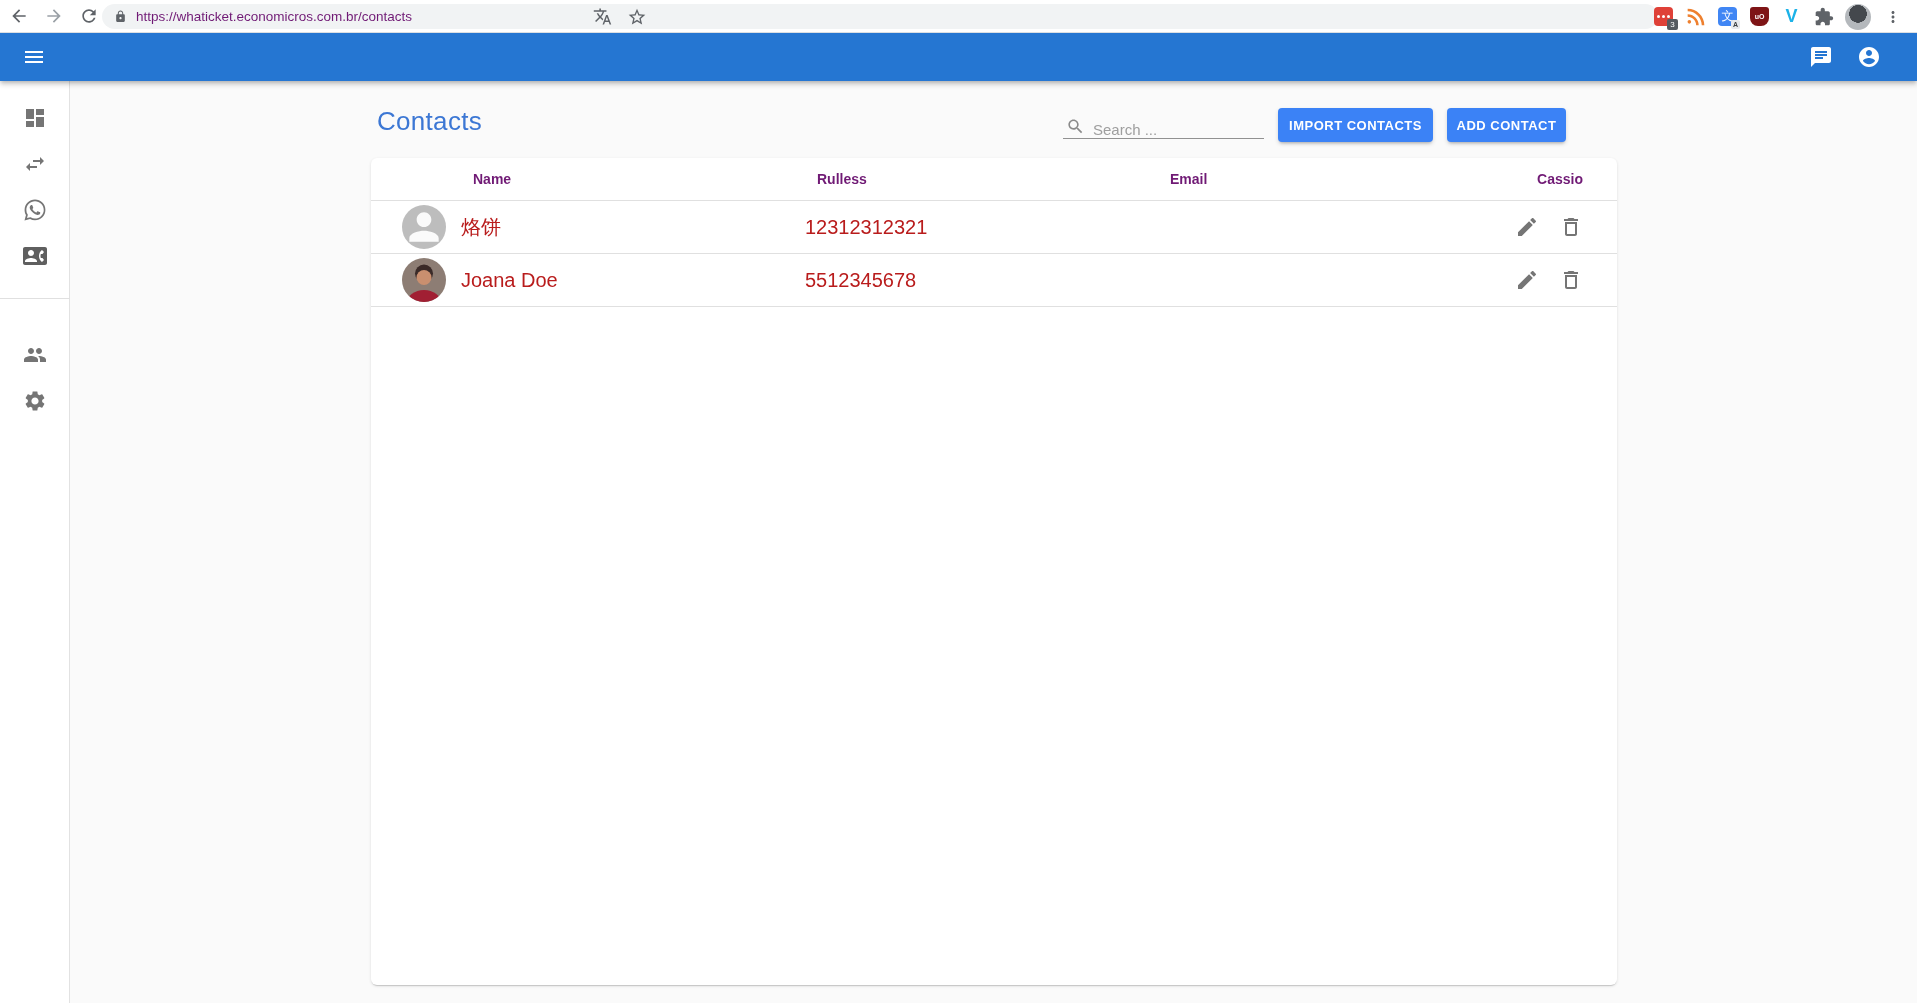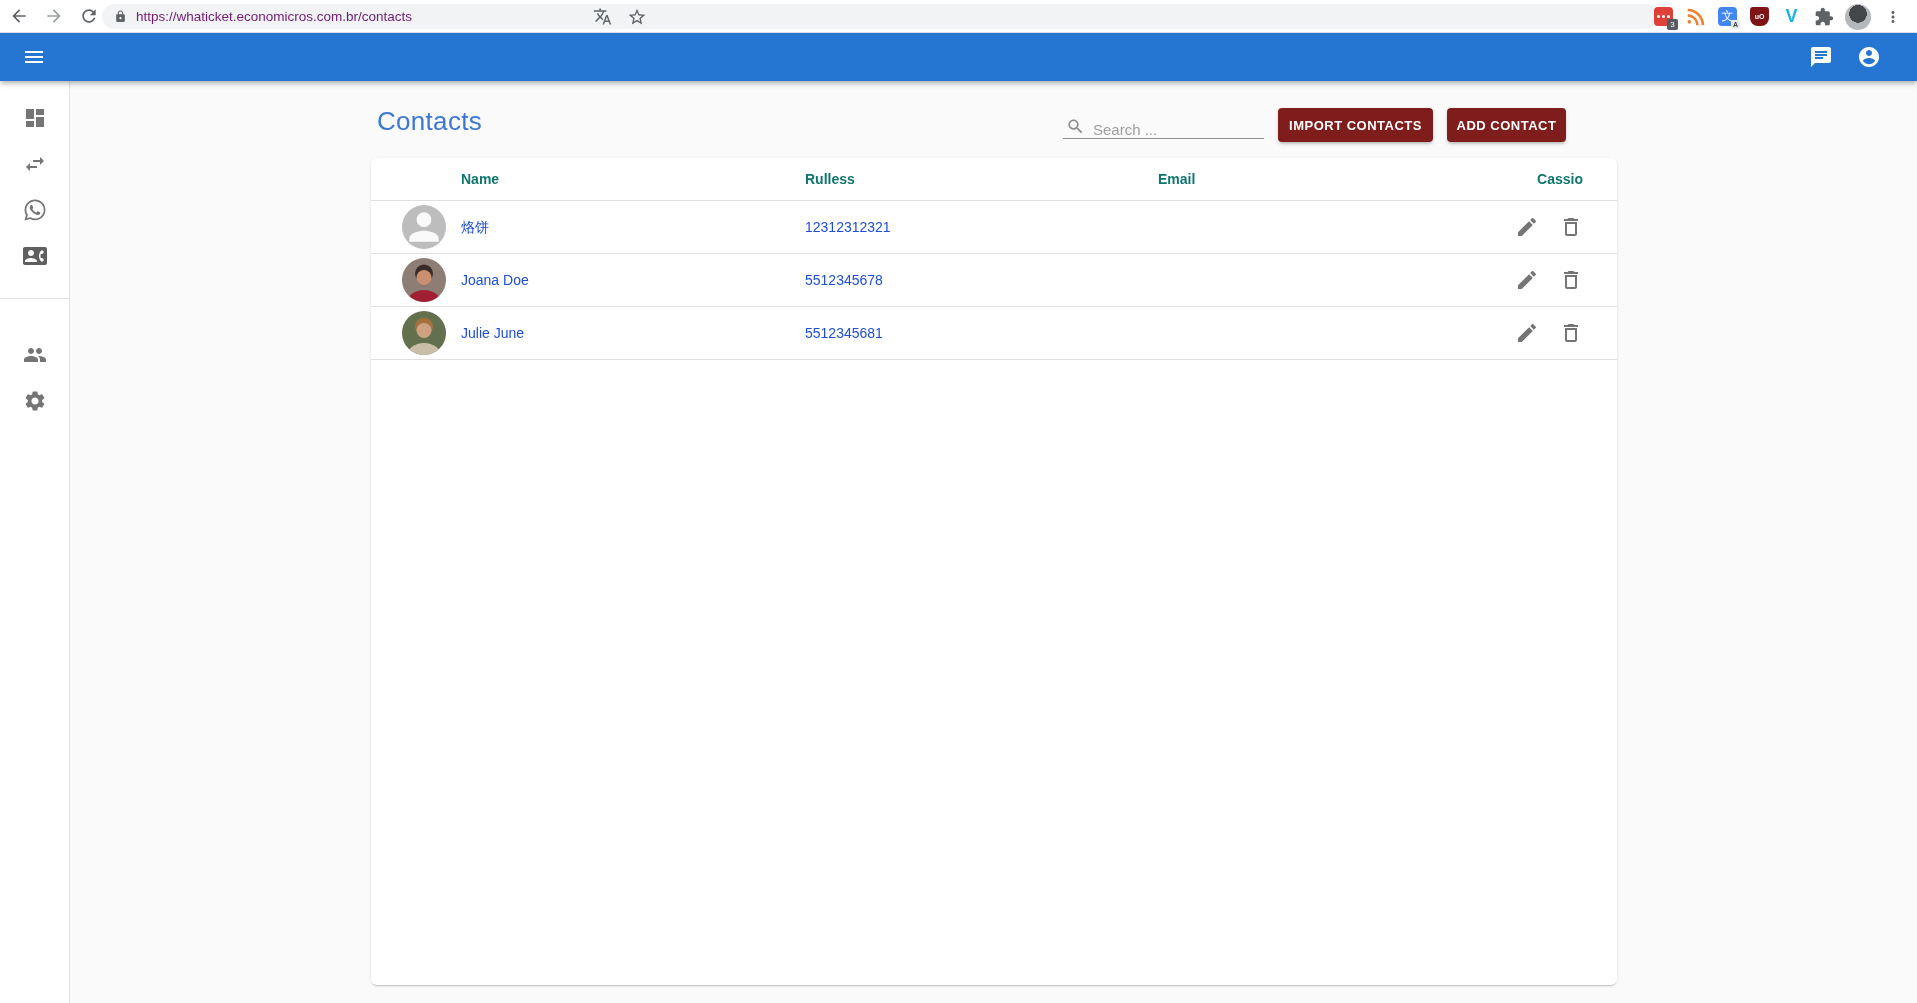--- a/index.html
+++ b/index.html
@@ -50,37 +50,37 @@
 
   
   .content { position:absolute; top:81px; left:70px; width:1847px; height:922px; background:#fafafa; }
   .page-title { position:absolute; left:307px; top:25px; font-size:26px; color:#3c77d4; font-weight:500; letter-spacing:.3px; }
   .searchbox { position:absolute; left:993px; top:31px; width:201px; height:27px;
     border-bottom:1px solid rgba(0,0,0,.42); display:flex; align-items:flex-end; }
   .searchbox svg { width:19px; height:19px; margin:0 8px 2px 3px; flex:none; }
   .searchbox input { border:none; outline:none; background:transparent; font-size:15px;
     font-family:"Liberation Sans", sans-serif; color:#444; width:100%; }
   .searchbox input::placeholder { color:#9e9e9e; }
-  .btn { position:absolute; top:27px; height:34px; background:#7f1d1d; color:#fff; border:none; border-radius:4px;
+  .btn { position:absolute; top:27px; height:34px; background:#3b82f6; color:#fff; border:none; border-radius:4px;
     font-family:"Liberation Sans", sans-serif; font-size:13px; font-weight:bold; letter-spacing:.5px;
     box-shadow:0 3px 3px -2px rgba(0,0,0,.2), 0 2px 4px 0 rgba(0,0,0,.14); cursor:pointer; }
   .btn-import { left:1208px; width:155px; }
   .btn-add { left:1377px; width:119px; }
 
   
   .paper { position:absolute; left:301px; top:77px; width:1246px; height:827px; background:#fff; border-radius:6px;
     box-shadow:0 2px 1px -1px rgba(0,0,0,.14), 0 1px 3px 0 rgba(0,0,0,.12); }
   .thead { position:relative; height:43px; border-bottom:1px solid #e0e0e0; }
-  .th { position:absolute; top:0; height:43px; line-height:43px; font-size:14px; font-weight:bold; color:#0f766e; }
+  .th { position:absolute; top:0; height:43px; line-height:43px; font-size:14px; font-weight:bold; color:#701a75;margin-left:12px; }
   .th-name { left:90px; } .th-whatsapp { left:434px; } .th-email { left:787px; }
   .th-actions { right:34px; }
   .trow { position:relative; height:53px; border-bottom:1px solid #e0e0e0; }
   .avatar { position:absolute; left:31px; top:4px; width:44px; height:44px; overflow:hidden; }
   .avatar svg { width:44px; height:44px; display:block; }
-  .td { position:absolute; top:0; height:53px; line-height:53px; font-size:14px; color:#1d4ed8; }
+  .td { position:absolute; top:0; height:53px; line-height:53px; font-size:20px; color:#b91c1c; }
   .td-name { left:90px; } .td-whatsapp { left:434px; } .td-email { left:787px; }
   .row-actions { position:absolute; right:34px; top:14px; display:flex; gap:20px; }
   .row-actions svg { width:24px; height:24px; cursor:pointer; }
 </style>
 </head>
 <body>
 
 <div class="chrome">
   <span class="nav-ic" style="left:9px">
     <svg viewBox="0 0 24 24" fill="#5f6368">
@@ -257,35 +257,15 @@
               <path d="M3 17.25V21h3.75L17.81 9.94l-3.75-3.75L3 17.25zM20.71 7.04c.39-.39.39-1.02 0-1.41l-2.34-2.34c-.39-.39-1.02-.39-1.41 0l-1.83 1.83 3.75 3.75 1.83-1.83z"></path>
             </svg>
       <svg viewBox="0 0 24 24" fill="#757575">
               <path d="M6 19c0 1.1.9 2 2 2h8c1.1 0 2-.9 2-2V7H6v12zM8 9h8v10H8V9zm7.5-5l-1-1h-5l-1 1H5v2h14V4h-3.5z"></path>
             </svg>
     </span>
   </div>
 
 
 
-  <div class="trow">
-    <span class="avatar" style="border-radius: 50%; background: rgb(98, 112, 78);">
-            <svg viewBox="0 0 44 44">
-              <ellipse cx="22" cy="45" rx="17" ry="13" fill="#cabfa6"></ellipse>
-              <circle cx="22" cy="15.5" r="9" fill="#a3713f"></circle>
-              <circle cx="22" cy="19.5" r="7.5" fill="#cfa183"></circle>
-            </svg>
-          </span>
-    <span class="td td-name">Julie June</span>
-    <span class="td td-whatsapp">5512345681</span>
-    <span class="td td-email"></span>
-    <span class="row-actions">
-      <svg viewBox="0 0 24 24" fill="#757575">
-              <path d="M3 17.25V21h3.75L17.81 9.94l-3.75-3.75L3 17.25zM20.71 7.04c.39-.39.39-1.02 0-1.41l-2.34-2.34c-.39-.39-1.02-.39-1.41 0l-1.83 1.83 3.75 3.75 1.83-1.83z"></path>
-            </svg>
-      <svg viewBox="0 0 24 24" fill="#757575">
-              <path d="M6 19c0 1.1.9 2 2 2h8c1.1 0 2-.9 2-2V7H6v12zM8 9h8v10H8V9zm7.5-5l-1-1h-5l-1 1H5v2h14V4h-3.5z"></path>
-            </svg>
-    </span>
-  </div>
 </div>
   </div>
 </div>
 
 </body></html>

